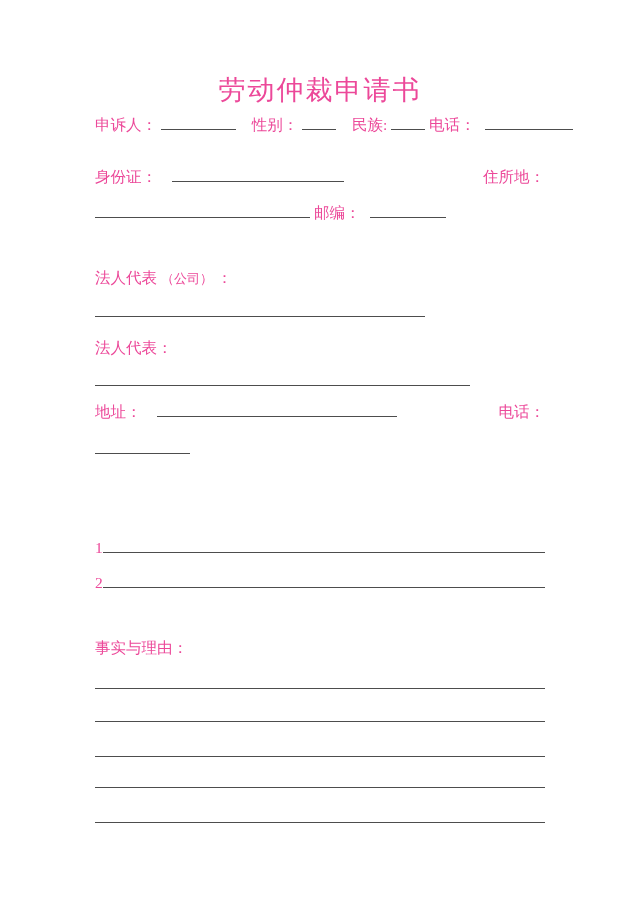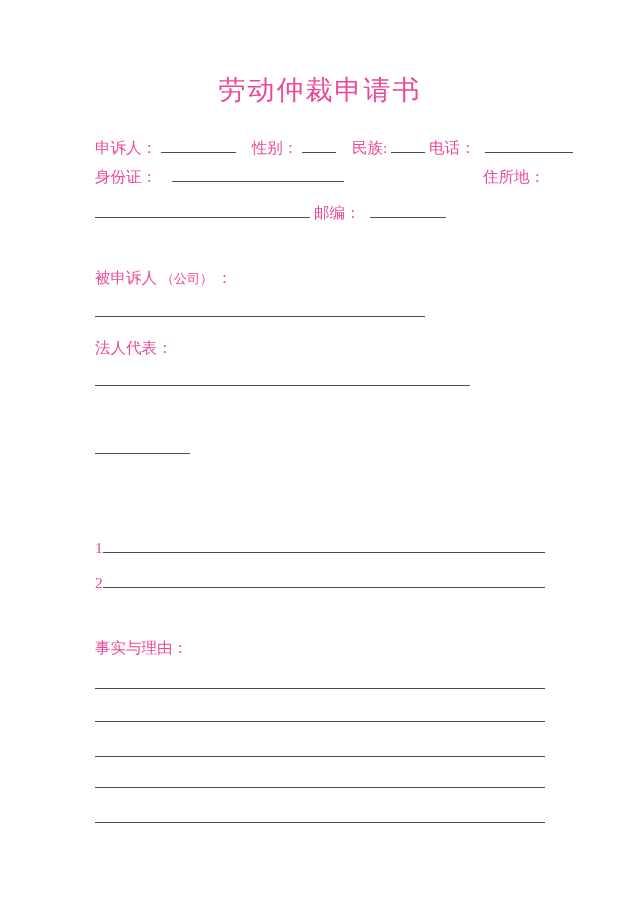--- a/index.html
+++ b/index.html
@@ -56,21 +56,21 @@
   .mr12 { margin-right: 12px; }
   .ml6 { margin-left: 6px; }
 </style>
 </head>
 <body>
 
 <div class="page">
 
   <div class="title">劳动仲裁申请书</div>
 
-  <div class="row" style="top:138px">
+  <div class="row" style="top:115px">
     <span>申诉人：</span>
     <span class="blank mr12" style="width:75px"></span>
     <span>性别：</span>
     <span class="blank mr12" style="width:34px"></span>
     <span>民族:</span>
     <span class="blank" style="width:34px"></span>
     <span>电话：</span>
     <span class="blank ml6" style="width:88px"></span>
   </div>
 
@@ -82,33 +82,40 @@
     <span>住所地：</span>
   </div>
 
   <div class="row" style="top:203px">
     <span class="blank" style="width:215px"></span>
     <span>邮编：</span>
     <span class="blank ml6" style="width:76px"></span>
   </div>
 
   <div class="row" style="top:268px">
-    <span>被申诉人</span>
+    <span>法人代表</span>
     <span class="small">（公司）</span>
     <span>：</span>
   </div>
 
   <div class="hr" style="top:316px;width:330px"></div>
 
   <div class="row" style="top:338px">
     <span>法人代表：</span>
   </div>
 
   <div class="hr" style="top:385px;width:375px"></div>
 
+  <div class="row flexrow" style="top:403px">
+    <span>
+      <span>地址：</span>
+      <span class="blank ml6" style="width:240px"></span>
+    </span>
+    <span>电话：</span>
+  </div>
 
   <div class="hr" style="top:453px;width:95px"></div>
 
 
   <div class="row numrow" style="top:538px">
     <span>1</span>
     <span class="blank fill"></span>
   </div>
 
   <div class="row numrow" style="top:573px">

